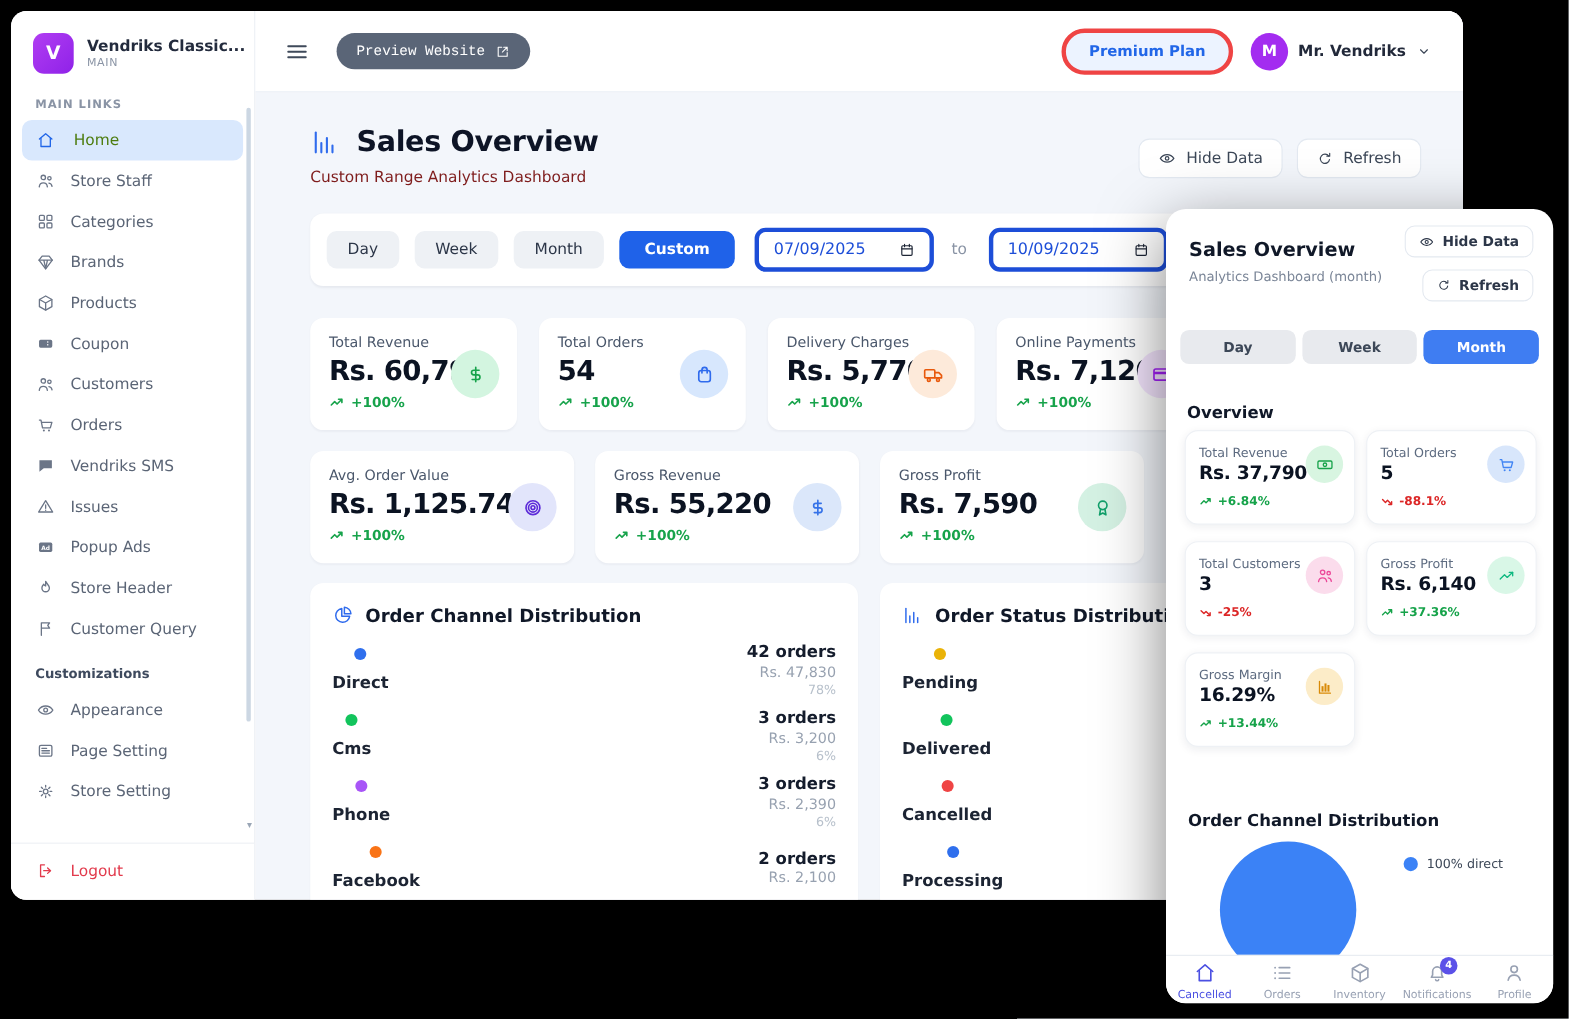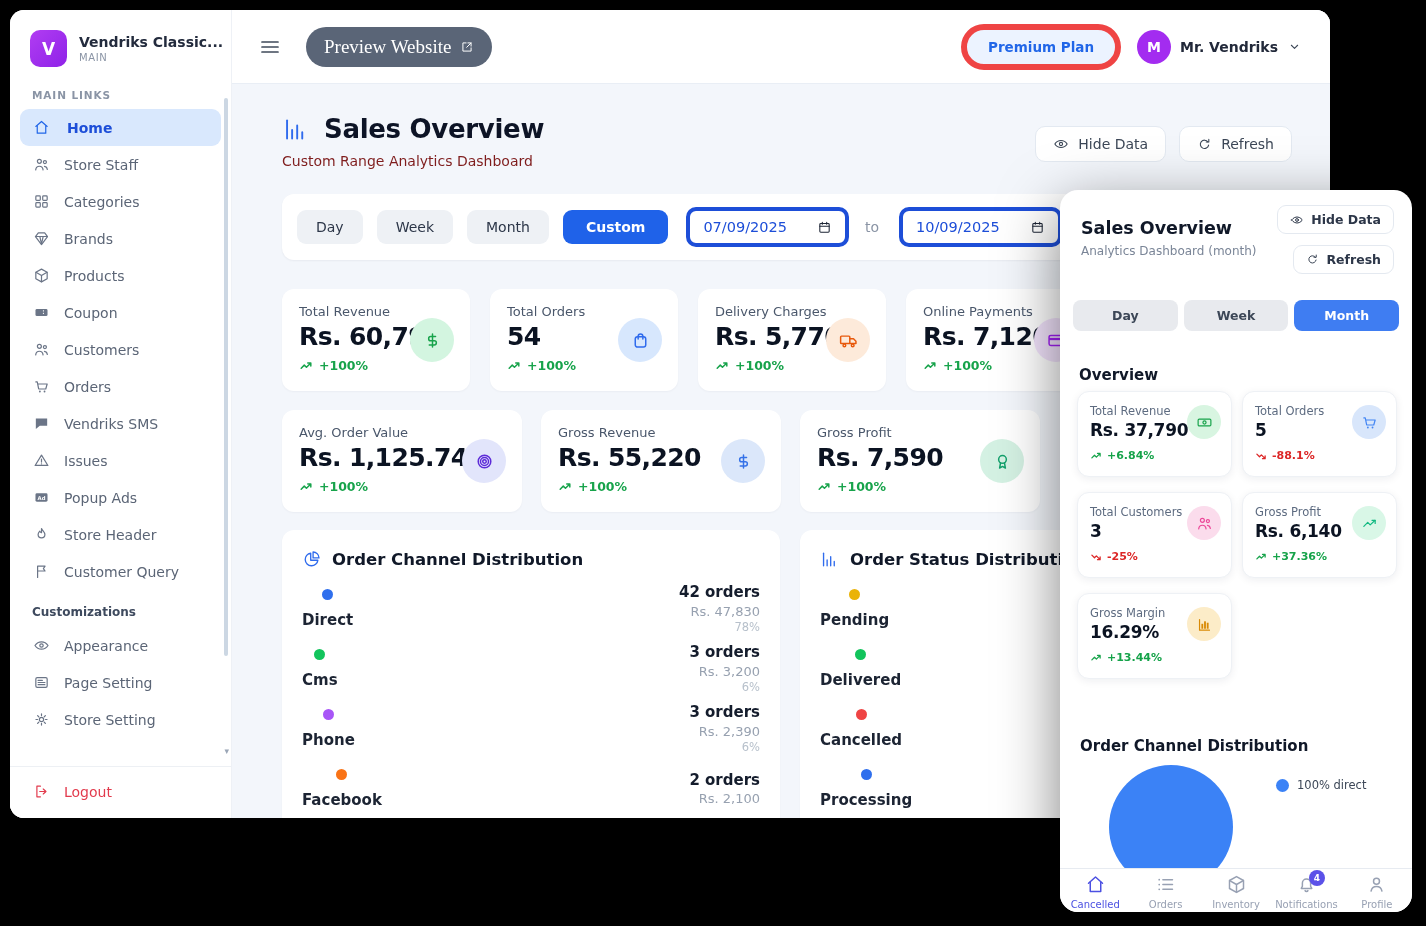--- a/index.html
+++ b/index.html
@@ -15,35 +15,35 @@
   .sidebar { width:222px; flex-shrink:0; background:#fff; position:relative; border-right:1px solid #eef1f6; }
   .side-logo { display:flex; gap:12px; padding:20px 16px 8px 20px; align-items:center; }
   .logo-badge { width:37px; height:37px; border-radius:10px; background:linear-gradient(135deg,#b13df2,#8f22e8); color:#fff; font-weight:bold; font-size:17px; display:flex; align-items:center; justify-content:center; flex-shrink:0; }
   .store-name { font-weight:700; font-size:14px; color:#232b3d; white-space:nowrap; }
   .store-role { font-size:10px; color:#8a94a5; letter-spacing:.6px; margin-top:2px; }
   .side-section { font-size:10.5px; font-weight:700; color:#8a94a5; letter-spacing:.9px; padding:14px 22px 8px; }
   .side-section2 { font-size:12px; font-weight:700; color:#3e4a5e; padding:15px 22px 8px; }
   .nav-scroll { height:656px; overflow:hidden; }
   .nav-item { display:flex; align-items:center; gap:14px; height:37px; padding:0 13px; margin:0 10px; border-radius:9px; color:#5b6576; font-size:14px; cursor:pointer; }
   .nav-item svg { width:17px; height:17px; color:#6b7587; flex-shrink:0; }
-  .nav-item.active { background:#d9e8fd; color:#1d4ed8; font-weight:700;gap:17px; }
+  .nav-item.active { background:#d9e8fd; color:#4d7c0f; font-weight:400;gap:17px; }
   .nav-item.active svg { color:#2166e8; }
   .side-bottom { position:absolute; bottom:0; left:0; right:0; background:#fff; border-top:1px solid #edf0f4; padding:6px 0 8px; }
   .nav-item.logout { color:#e23b4d; }
   .nav-item.logout svg { color:#e23b4d; }
   .side-scrollbar { position:absolute; right:3px; top:88px; width:4px; height:558px; background:#ccd7e3; border-radius:2px; }
   .scroll-chevron { position:absolute; right:2px; top:736px; color:#9aa6b6; font-size:9px; }
 
   
   .main-col { flex:1; display:flex; flex-direction:column; background:#f3f6fb; min-width:0; }
   .topbar { height:74px; background:#fff; border-bottom:1px solid #e9eef5; display:flex; align-items:center; padding:0 28px 0 26px; flex-shrink:0; }
   .hamburger { color:#3f4a5a; cursor:pointer; }
-  .preview-btn { margin-left:24px; background:#5a6577; color:#fff; border:none; border-radius:999px; padding:9px 18px; font-size:19px; display:flex; gap:9px; align-items:center; font-family:Liberation Serif, serif; cursor:pointer; }
+  .preview-btn { margin-left:24px; background:#5a6577; color:#fff; border:none; border-radius:999px; padding:9px 18px; font-size:13px; display:flex; gap:9px; align-items:center; font-family:Liberation Mono, monospace; cursor:pointer; }
   .topbar-right { margin-left:auto; display:flex; align-items:center; gap:16px; }
-  .plan-pill { background:#ecf3ff; border:6px solid #ef4444; color:#2166e8; font-weight:700; font-size:13.5px; padding:9px 21px; border-radius:999px; cursor:pointer; font-family:inherit; }
+  .plan-pill { background:#ecf3ff; border:4px solid #ef4444; color:#2166e8; font-weight:700; font-size:13.5px; padding:9px 21px; border-radius:999px; cursor:pointer; font-family:inherit; }
   .user-menu { display:flex; align-items:center; gap:9px; cursor:pointer; }
   .avatar { width:34px; height:34px; border-radius:50%; background:#a32cf0; color:#fff; font-size:14px; font-weight:700; display:flex; align-items:center; justify-content:center; }
   .user-name { font-size:14px; font-weight:700; color:#22293a; }
 
   .content { flex:1; padding:30px 0 0 50px; position:relative; overflow:hidden; }
   .page-head { width:1010px; display:flex; justify-content:space-between; align-items:flex-start; }
   .title-row { display:flex; gap:15px; align-items:center; }
   .title-row svg { color:#2f6bed; }
   .page-title { font-size:26px; font-weight:800; color:#0d1426; letter-spacing:-.3px; }
   .page-sub { font-size:14px; color:#7f1d1d; margin-top:9px; }

